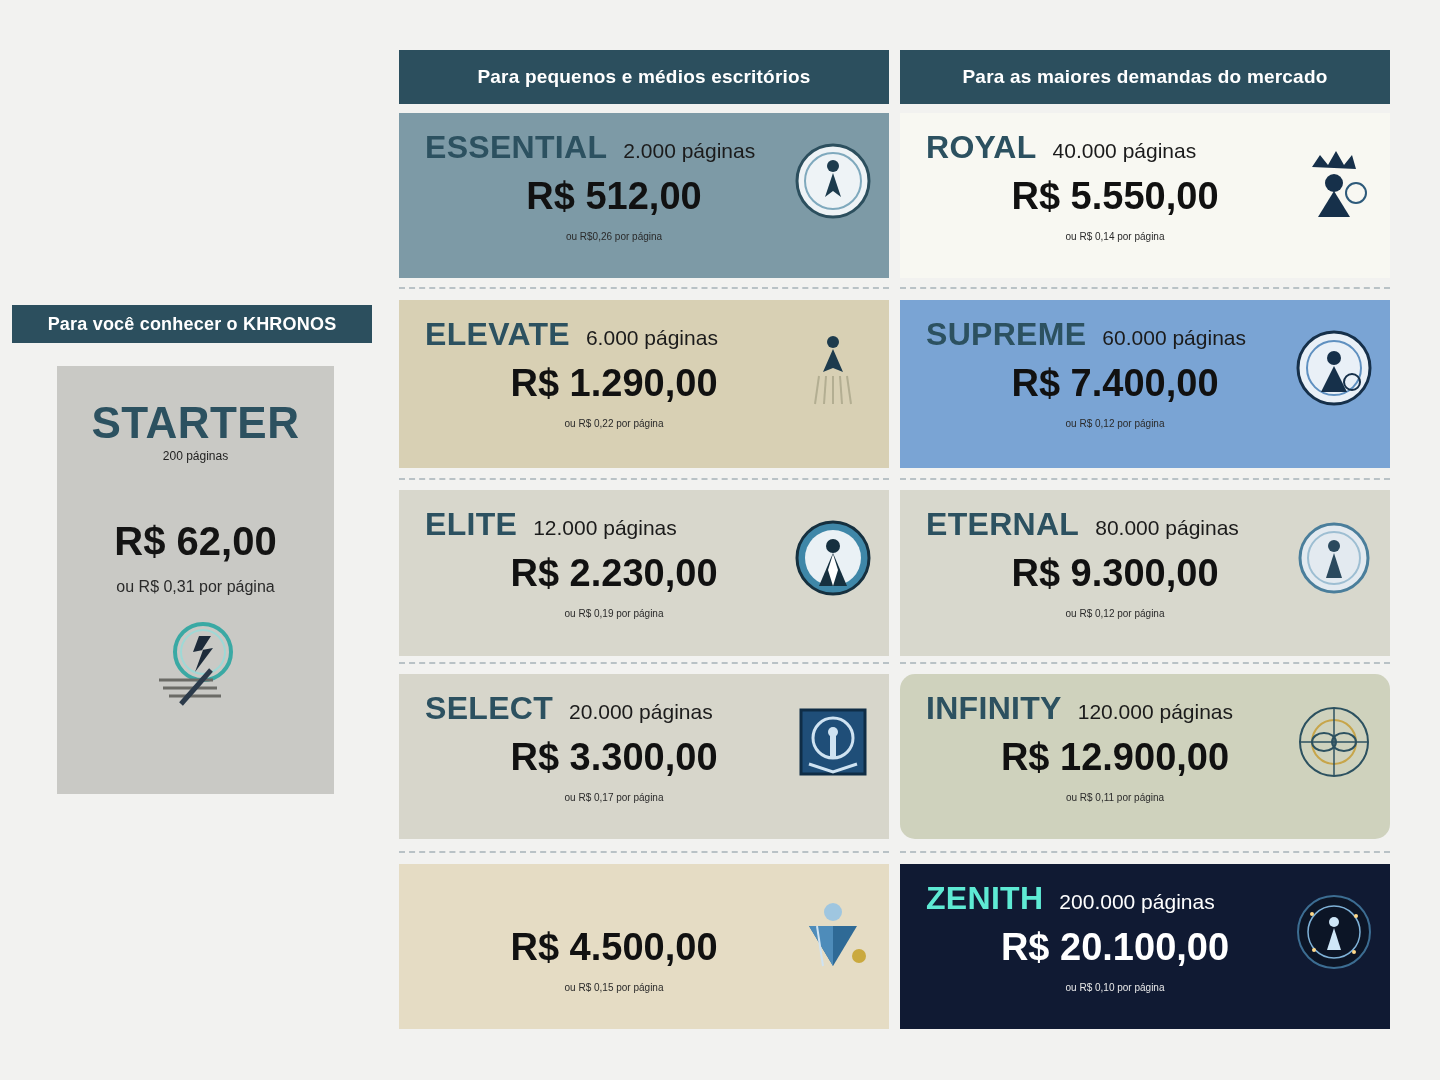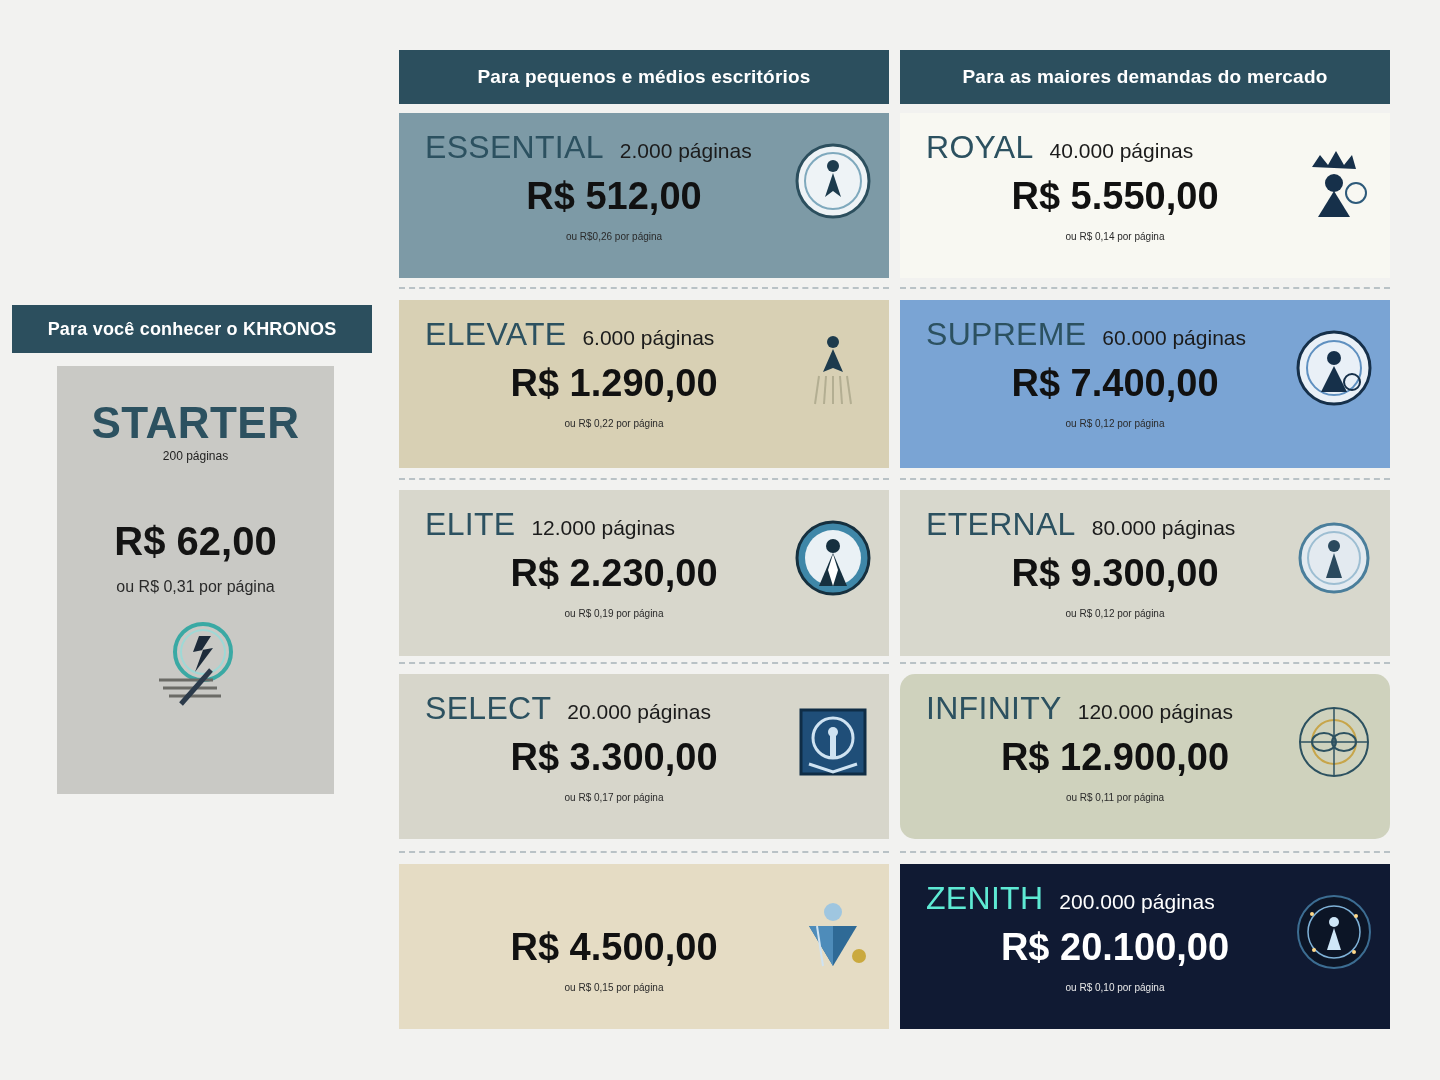--- a/index.html
+++ b/index.html
@@ -31,21 +31,21 @@
     font-weight: bold;
     letter-spacing: 0.2px;
     display: flex;
     align-items: center;
     justify-content: center;
     text-align: center;
   }
   #header-mid { left: 399px; top: 50px; width: 490px; height: 54px; }
   #header-right { left: 900px; top: 50px; width: 490px; height: 54px; }
   #header-left {
-    left: 12px; top: 305px; width: 360px; height: 48px;
+    left: 12px; top: 305px; width: 360px; height: 38px;
     font-size: 18px;
     justify-content: center;
   }
 
   
   .starter-card {
     position: absolute;
     left: 57px; top: 366px;
     width: 277px; height: 428px;
     background: #c9c9c5;
@@ -91,21 +91,21 @@
   .plan .toprow {
     position: absolute;
     left: 26px;
     top: 16px;
     display: flex;
     align-items: baseline;
     gap: 16px;
   }
   .plan .pname {
     font-size: 32px;
-    font-weight: normal;
+    font-weight: bold;
     color: #2c5160;
     letter-spacing: 0.3px;
   }
   .plan .ppages {
     font-size: 21px;
     color: #1b1b1b;
   }
   .plan .pprice {
     position: absolute;
     left: 0; right: 0;

